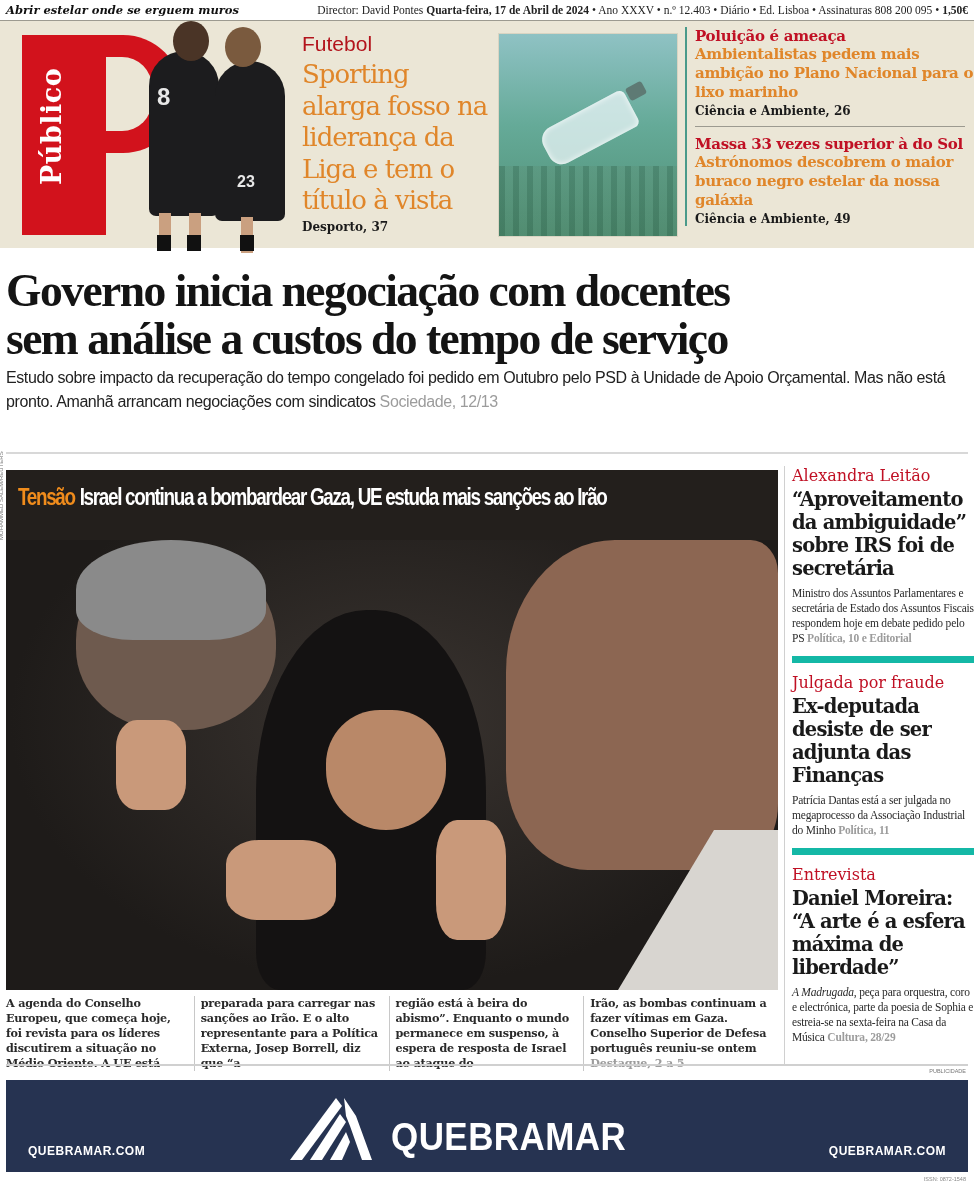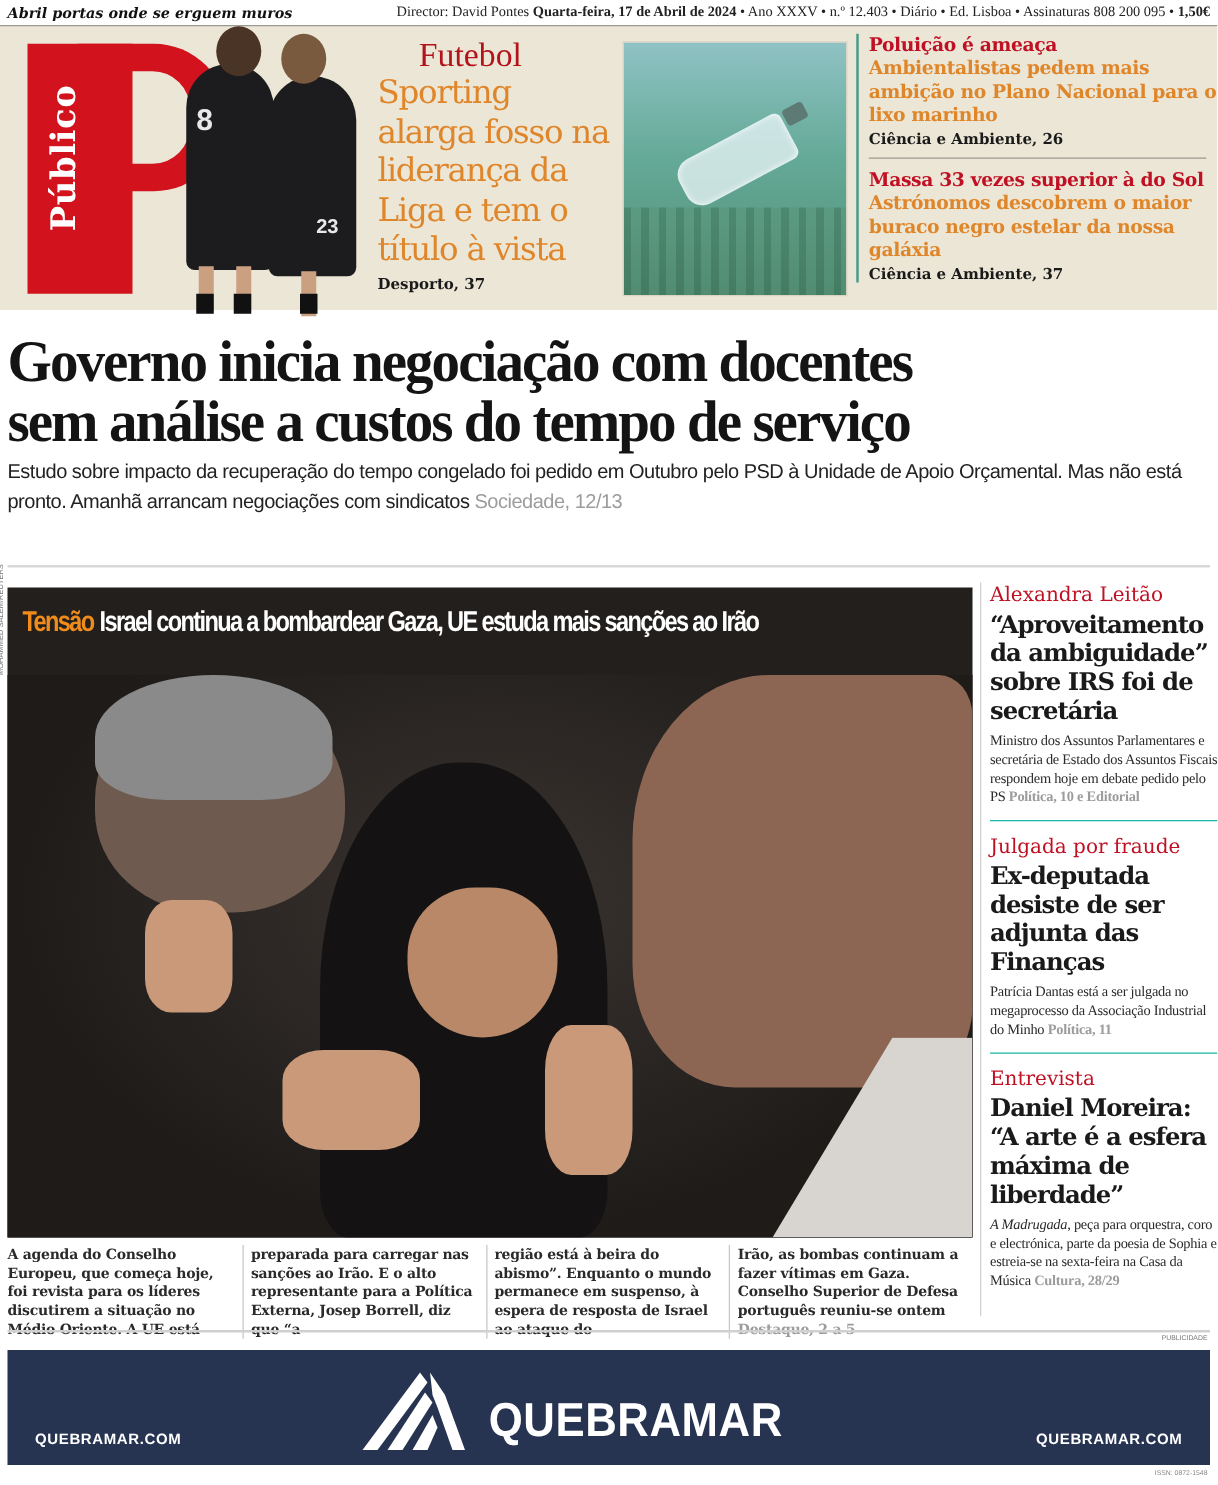--- a/index.html
+++ b/index.html
@@ -24,21 +24,21 @@
   .p1 { left: 4px; top: 30px; width: 70px; height: 165px; }
   .p2 { left: 70px; top: 40px; width: 70px; height: 160px; }
   .head { position: absolute; background: #4a3426; border-radius: 50%; }
   .h1 { left: 28px; top: 0; width: 36px; height: 40px; }
   .h2 { left: 80px; top: 6px; width: 36px; height: 40px; background: #7a5a3e; }
   .jersey-num { position: absolute; color: #e8e8e8; font-family: "Liberation Sans", sans-serif; font-weight: bold; font-size: 24px; }
   .leg { position: absolute; background: #caa080; width: 12px; height: 36px; }
   .sock { position: absolute; background: #111; width: 14px; height: 16px; }
 
   .futebol { position: absolute; left: 302px; top: 8px; width: 190px; }
-  .kicker-red { color: #b3141c; font-family: Liberation Serif, serif; font-size: 27px; line-height: 30px; margin-left: 33px; }
+  .kicker-red { color: #b3141c; font-family: Liberation Sans, sans-serif; font-size: 21px; line-height: 30px; }
   .sport-head { color: #e0862a; font-family: "DejaVu Serif", serif; font-size: 26px; line-height: 31.5px; letter-spacing: -1px; }
   .ref-dark { font-family: "DejaVu Serif", serif; font-weight: bold; font-size: 12px; color: #1a1a1a; margin-top: 3px; }
 
   .bottle-photo { position: absolute; left: 498px; top: 12px; width: 180px; height: 204px; background: linear-gradient(180deg, #8fc2c4 0%, #65aa98 45%, #4f8f74 100%); overflow: hidden; border: 1px solid #d9d4c2; }
   .bottle { position: absolute; left: 42px; top: 75px; width: 96px; height: 40px; background: rgba(235,245,248,0.75); border-radius: 14px 6px 6px 14px; transform: rotate(-28deg); box-shadow: inset 0 0 6px rgba(255,255,255,0.9); }
   .bottle-neck { position: absolute; left: 128px; top: 50px; width: 18px; height: 14px; background: #5e7a74; border-radius: 3px; transform: rotate(-28deg); }
   .seabed { position: absolute; left: 0; bottom: 0; width: 100%; height: 70px; background: repeating-linear-gradient(90deg, rgba(40,80,55,0.3) 0 6px, rgba(90,130,100,0.2) 6px 14px); }
 
   .right-teasers { position: absolute; left: 685px; top: 6px; width: 289px; border-left: 2px solid #4a9a8a; padding-left: 8px; }
   .rt-kicker { color: #c01024; font-family: "DejaVu Serif", serif; font-weight: bold; font-size: 15px; line-height: 18px; letter-spacing: -0.3px; white-space: nowrap; }
@@ -68,21 +68,21 @@
   .brown-figure { position: absolute; left: 500px; top: 0; width: 272px; height: 330px; background: #8c6652; border-radius: 40% 10% 20% 30%; }
   .floor { position: absolute; right: 0; bottom: 0; width: 160px; height: 160px; background: #d8d5d0; clip-path: polygon(60% 0, 100% 0, 100% 100%, 0 100%); }
 
   .cols { position: absolute; left: 6px; top: 996px; width: 772px; display: flex; }
   .col { flex: 1; font-family: "DejaVu Serif", serif; font-weight: bold; font-size: 11.2px; line-height: 15px; color: #2a2a2a; padding: 0 6px; border-left: 1px solid #c8c8c8; letter-spacing: -0.2px; }
   .col:first-child { border-left: none; padding-left: 0; }
   .col .ref-grey { font-weight: bold; }
 
   
   .side { position: absolute; left: 784px; top: 466px; width: 190px; border-left: 1px solid #d0d0d0; padding-left: 7px; }
-  .side-item { padding-bottom: 10px; border-bottom: 1px solid #14b8a6; margin-bottom: 10px; }
+  .side-item { padding-bottom: 10px; border-bottom: 7px solid #14b8a6; margin-bottom: 10px; }
   .side-item:last-child { border-bottom: none; }
   .s-kicker { color: #c01024; font-family: "DejaVu Serif", serif; font-size: 16px; line-height: 20px; }
   .s-head { font-family: "DejaVu Serif", serif; font-weight: bold; font-size: 19.5px; line-height: 23px; letter-spacing: -0.8px; color: #1a1a1a; margin-top: 2px; }
   .s-body { font-family: "Liberation Serif", serif; font-size: 11.5px; line-height: 15px; color: #2a2a2a; margin-top: 6px; letter-spacing: -0.2px; }
   .s-body .ref-grey { font-weight: bold; }
 
   
   .hr-ad { position: absolute; left: 6px; top: 1064px; width: 962px; height: 2px; background: #d0d0d0; }
   .pub { position: absolute; right: 8px; top: 1068px; font-family: "Liberation Sans", sans-serif; font-size: 5.5px; color: #777; }
   .ad { position: absolute; left: 6px; top: 1080px; width: 962px; height: 92px; background: #263351; }
@@ -90,21 +90,21 @@
   .ad-url.l { left: 22px; }
   .ad-url.r { right: 22px; }
   .ad-brand { position: absolute; left: 385px; top: 36px; font-family: "Liberation Sans", sans-serif; font-weight: bold; color: #fff; font-size: 38px; letter-spacing: 0.5px; transform: scaleX(0.92); transform-origin: left; }
   .ad-logo { position: absolute; left: 282px; top: 16px; width: 90px; height: 66px; }
   .issn { position: absolute; right: 8px; top: 1176px; font-family: "Liberation Sans", sans-serif; font-size: 5.5px; color: #888; }
 </style>
 </head>
 <body>
 
 <div class="topline">
-  <span class="slogan">Abril portas onde se erguem muros</span>
+  <span class="slogan">Abrir estelar onde se erguem muros</span>
   <span class="edition">
     <span>Director: David Pontes</span>
     <b>Quarta-feira, 17 de Abril de 2024</b>
     <span>• Ano XXXV • n.º 12.403 • Diário • Ed. Lisboa • Assinaturas 808 200 095 •</span>
     <b>1,50€</b>
   </span>
 </div>
 
 <div class="band">
   <div class="logo-p">
@@ -113,21 +113,21 @@
     <div class="bowl-hole"></div>
     <div class="word">Público</div>
   </div>
 
   <div class="players">
     <div class="player p1"></div>
     <div class="player p2"></div>
     <div class="head h1"></div>
     <div class="head h2"></div>
     <div class="jersey-num" style="left:12px;top:62px;">8</div>
-    <div class="jersey-num" style="left:108px;top:152px;font-size:16px;">23</div>
+    <div class="jersey-num" style="left:92px;top:152px;font-size:16px;">23</div>
     <div class="leg" style="left:14px;top:192px;"></div>
     <div class="leg" style="left:44px;top:192px;"></div>
     <div class="leg" style="left:96px;top:196px;"></div>
     <div class="sock" style="left:12px;top:214px;"></div>
     <div class="sock" style="left:42px;top:214px;"></div>
     <div class="sock" style="left:95px;top:214px;"></div>
   </div>
 
   <div class="futebol">
     <div class="kicker-red">Futebol</div>
@@ -144,21 +144,21 @@
   <div class="right-teasers">
     <div>
       <div class="rt-kicker">Poluição é ameaça</div>
       <div class="rt-head">Ambientalistas pedem mais ambição no Plano Nacional para o lixo marinho</div>
       <div class="rt-ref">Ciência e Ambiente, 26</div>
     </div>
     <div class="rt-divider"></div>
     <div>
       <div class="rt-kicker">Massa 33 vezes superior à do Sol</div>
       <div class="rt-head">Astrónomos descobrem o maior buraco negro estelar da nossa galáxia</div>
-      <div class="rt-ref">Ciência e Ambiente, 37</div>
+      <div class="rt-ref">Ciência e Ambiente, 49</div>
     </div>
   </div>
 </div>
 
 <div class="lead">
   <div class="lead-title">Governo inicia negociação com docentes</div>
   <div class="lead-title">sem análise a custos do tempo de serviço</div>
   <div class="lead-sub">
     <span>Estudo sobre impacto da recuperação do tempo congelado foi pedido em Outubro pelo PSD à Unidade de Apoio Orçamental. Mas não está pronto. Amanhã arrancam negociações com sindicatos</span>
     <span class="ref-grey">Sociedade, 12/13</span>

